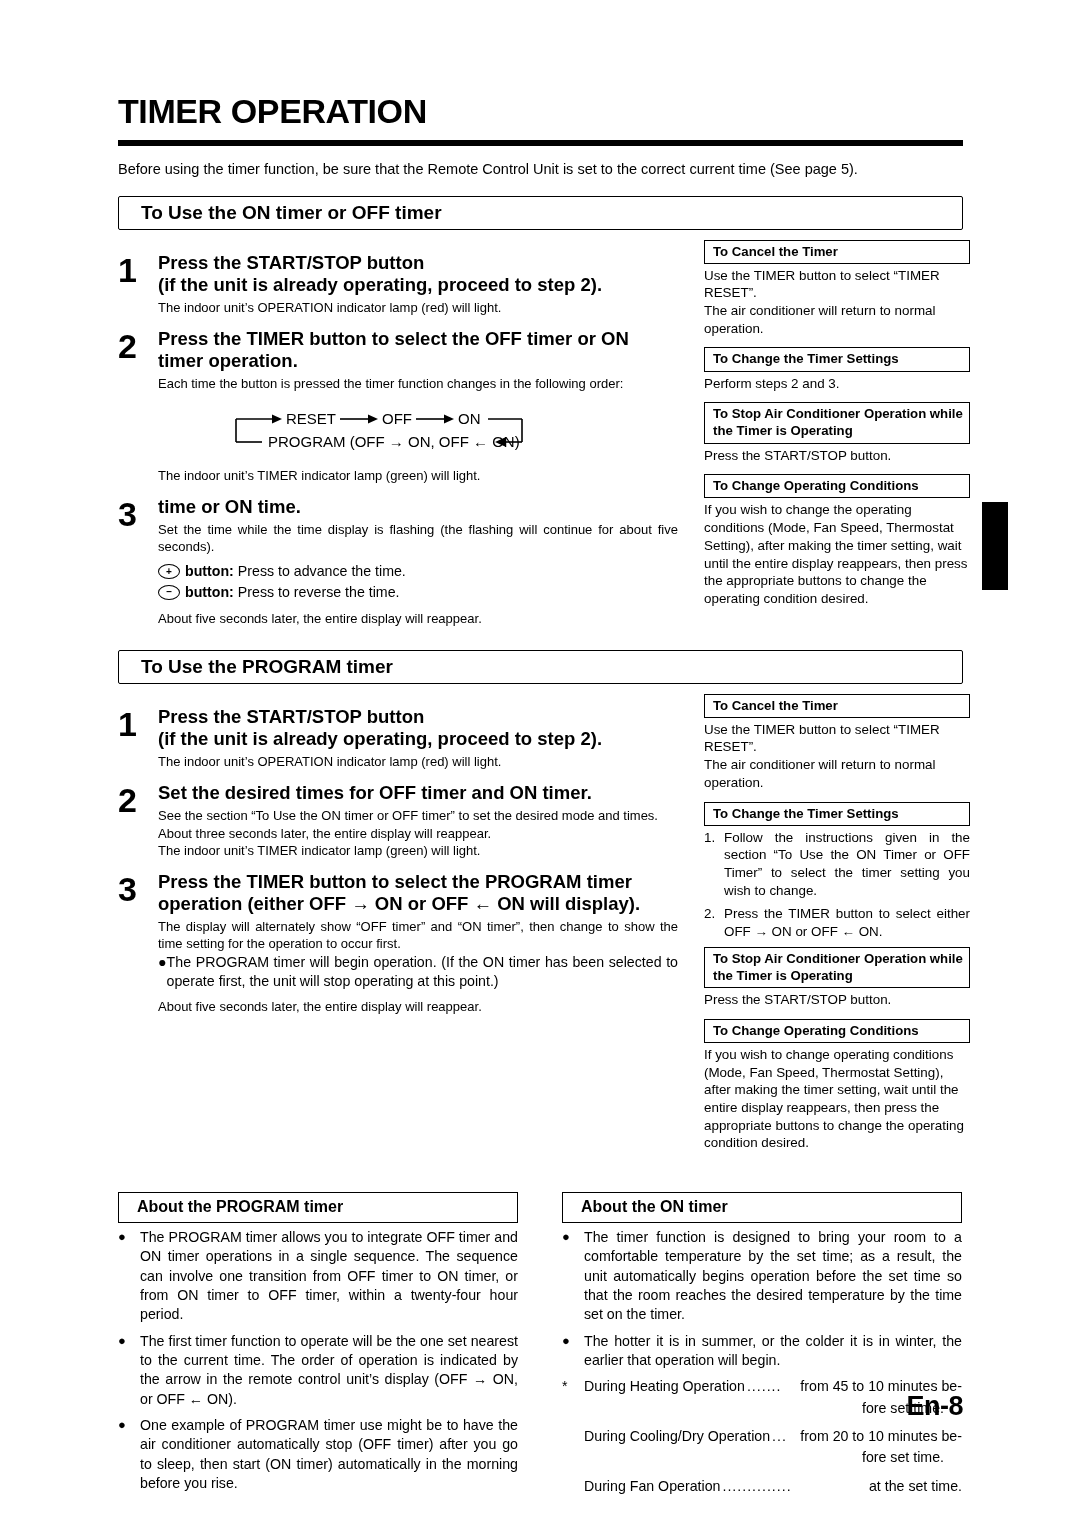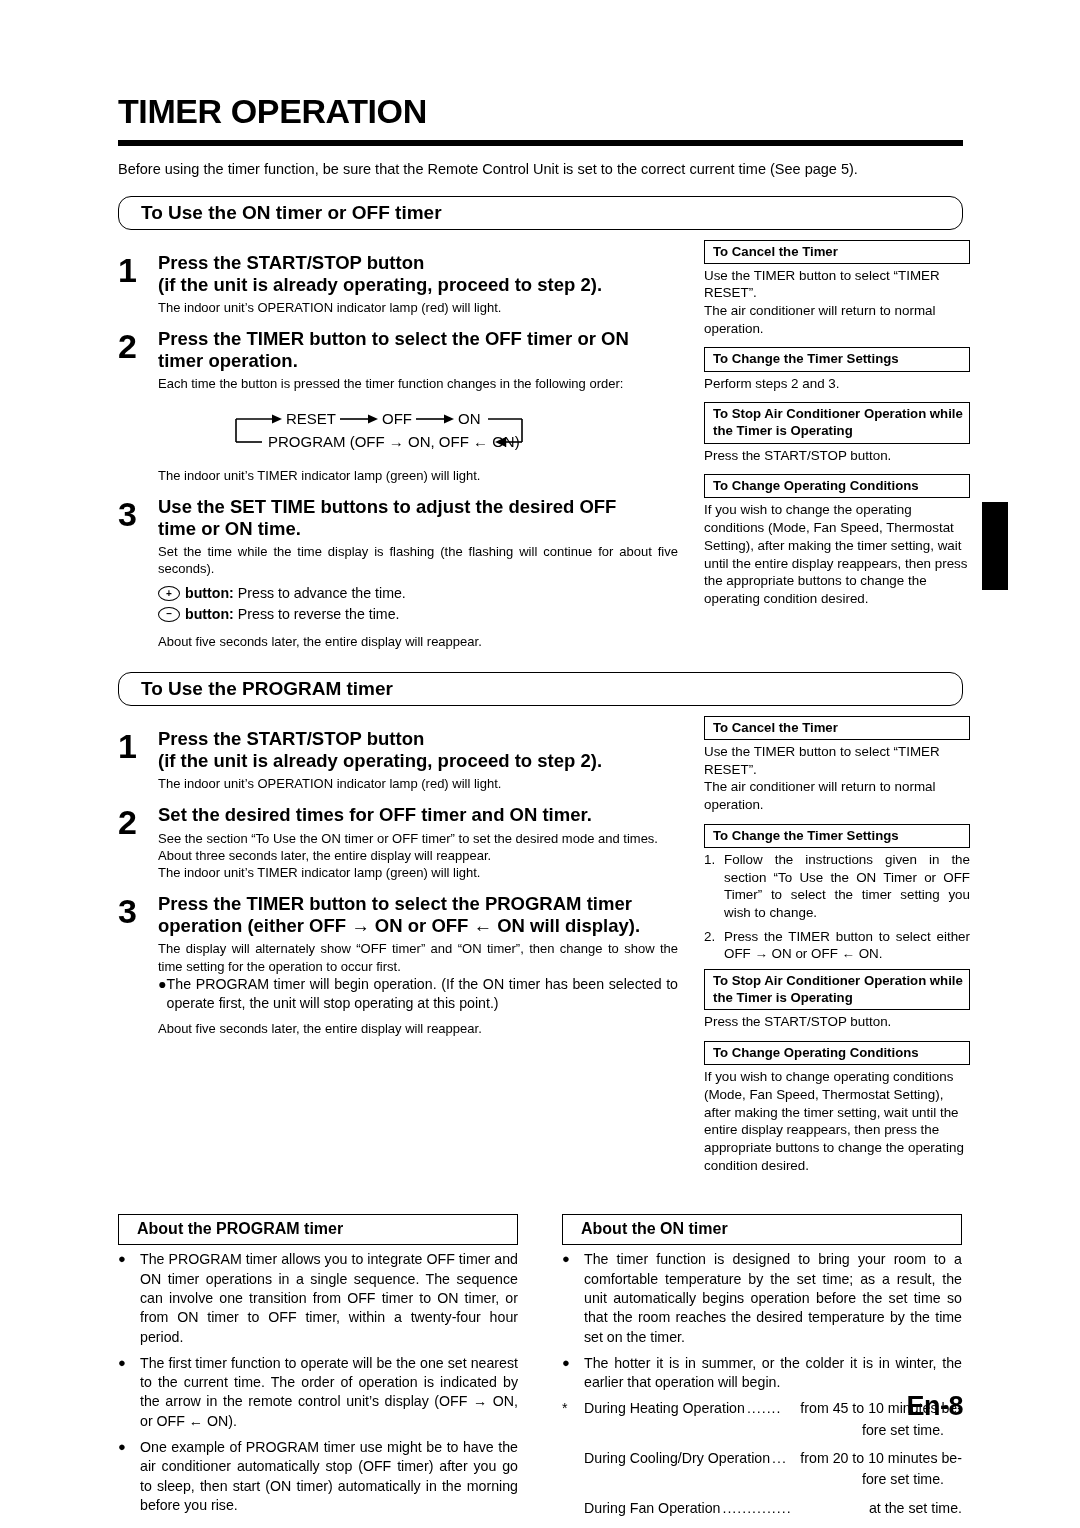--- a/index.html
+++ b/index.html
@@ -46,21 +46,21 @@
   .cols {
     display: flex;
     align-items: flex-start;
   }
   .col-main { width: 560px; flex: 0 0 560px; }
   .col-side { width: 266px; flex: 0 0 266px; margin-left: 26px; }
 
   
   .section-head {
     border: 1.6px solid #000;
-    border-radius: 13px;
+    border-radius: 2px;
     height: 34px;
     display: flex;
     align-items: center;
     padding-left: 22px;
     font-size: 19px;
     font-weight: bold;
     box-sizing: border-box;
     margin-bottom: 10px;
   }
 
@@ -293,21 +293,20 @@
           </div>
 
           <div class="step-text tight">The indoor unit’s TIMER indicator lamp (green) will light.</div>
         </div>
       </div>
 
       <div class="step">
         <div class="step-num">3</div>
         <div class="step-body">
           <div class="step-title">
-            <div>Use the SET TIME buttons to adjust the desired OFF</div>
             <div>time or ON time.</div>
           </div>
           <div class="step-text">Set the time while the time display is flashing (the flashing will continue for about five seconds).</div>
 
           <div class="btn-line" style="margin-top:6px">
             <span class="oval">
                 <span>+</span>
               </span>
             <span class="btn-label">button:</span>
             <span>Press to advance the time.</span>

